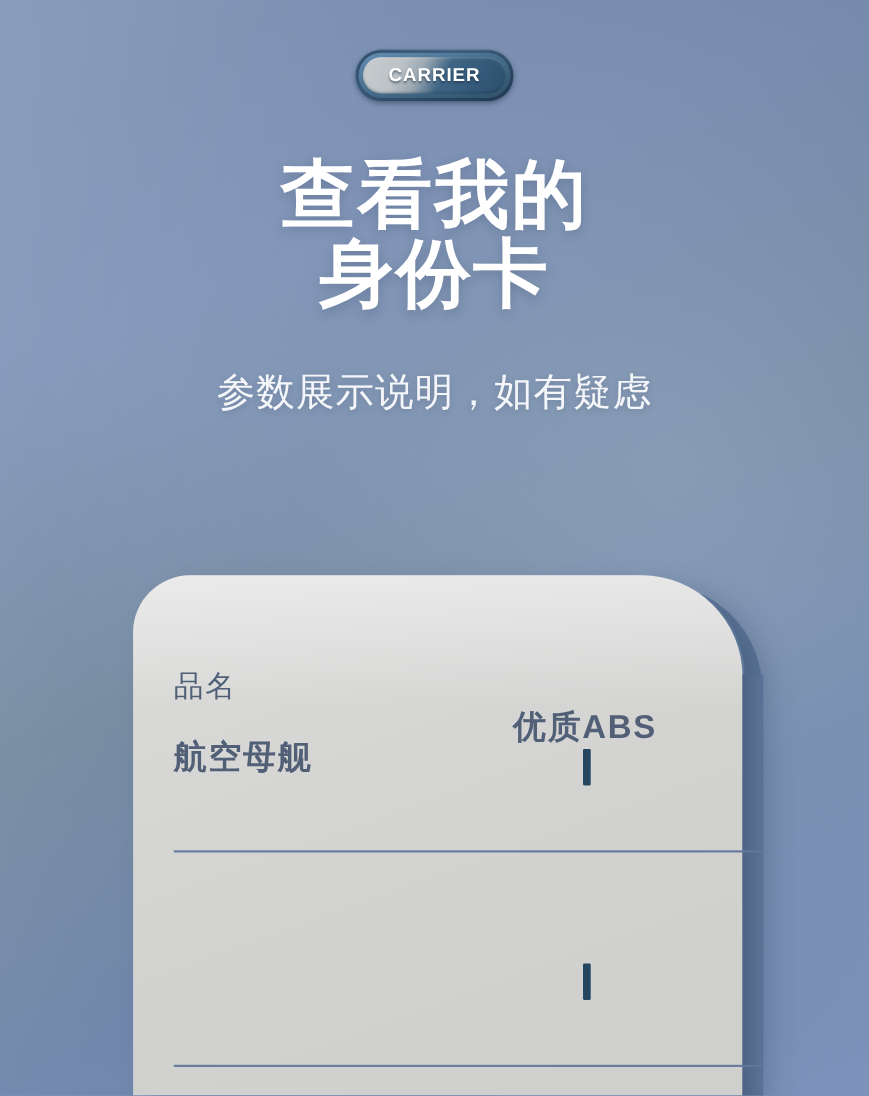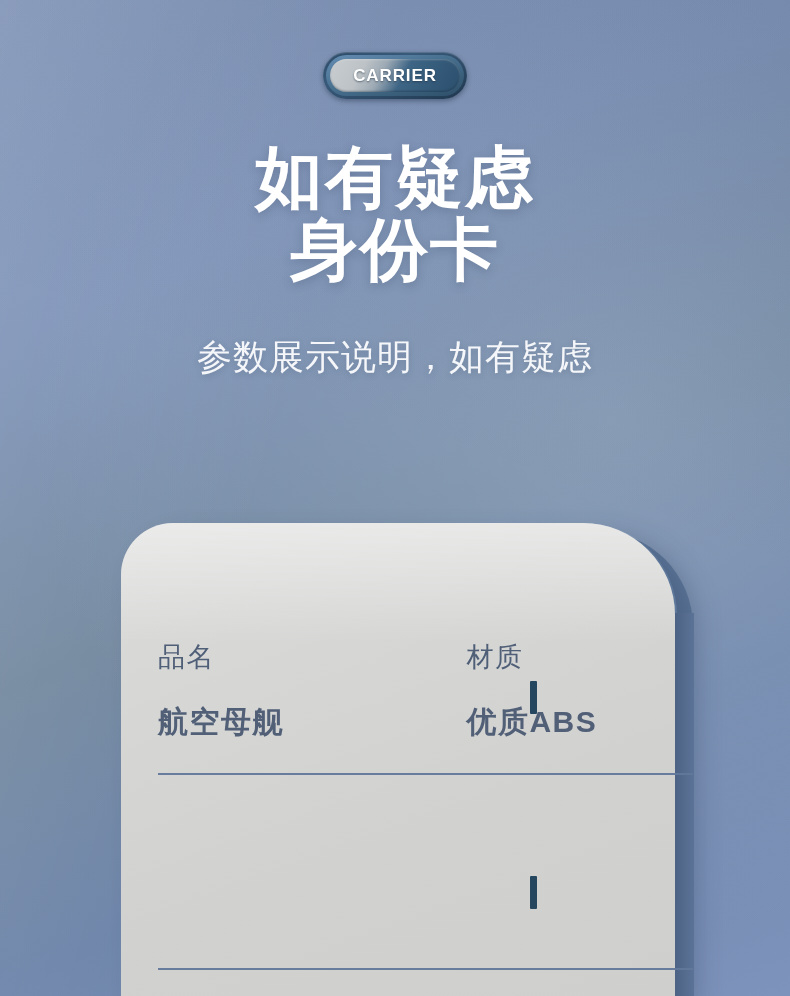--- a/index.html
+++ b/index.html
@@ -29,21 +29,21 @@
     background:
       linear-gradient(105deg, rgba(255,255,255,.10) 0%, rgba(255,255,255,0) 38%),
       linear-gradient(200deg, rgba(40,58,86,.12) 0%, rgba(40,58,86,0) 45%);
     pointer-events:none;
   }
 
   
   .badge-wrap{
     position:absolute;
     left:0; right:0;
-    top:52px;
+    top:45px;
     display:flex;
     justify-content:center;
   }
   .badge-outer{
     position:relative;
     width:144px; height:47px;
     border-radius:24px;
     background:linear-gradient(160deg,#2d4b68 0%,#38597a 34%,#20384f 100%);
     box-shadow:
       0 2px 5px rgba(26,40,60,.45),
@@ -147,21 +147,21 @@
     background:linear-gradient(180deg, rgba(255,255,255,.42) 0%, rgba(255,255,255,0) 100%);
     pointer-events:none;
   }
 
   
   .spec-row{
     position:absolute;
     left:0; right:0;
     display:flex;
   }
-  .spec-row.r1{ top:121px;gap:10px; }
+  .spec-row.r1{ top:88px;gap:10px; }
   .spec-row.r2{ top:300px; }
 
   .spec-col{
     position:relative;
   }
   .spec-col.left{  width:314px; padding-left:37px; }
   .spec-col.right{ width:258px; padding-left:37px; }
 
   .spec-label{
     color:#505f78;
@@ -226,21 +226,21 @@
 
 <div class="badge-wrap">
   <div class="badge-outer">
     <div class="badge-ring"></div>
     <div class="badge-inner"></div>
     <span class="badge-text">CARRIER</span>
   </div>
 </div>
 
 <h1 class="headline">
-  <span class="ln">如有疑虑</span>
+  <span class="ln">查看我的</span>
   <span class="ln">身份卡</span>
 </h1>
 
 <div class="subtitle">
   <span class="ln">参数展示说明，如有疑虑</span>
 </div>
 
 <div class="card-stage">
 
   <div class="slab-cap"></div>
@@ -249,21 +249,20 @@
 
   <div class="card">
     <div class="card-topsheen"></div>
 
     <div class="spec-row r1">
       <div class="spec-col left">
         <div class="spec-label">品名</div>
         <div class="spec-value">航空母舰</div>
       </div>
       <div class="spec-col right">
-        <div class="spec-label">材质</div>
         <div class="spec-value">优质ABS</div>
       </div>
     </div>
 
   </div>
 
   <div class="slab-edge"></div>
 
   <div class="col-tick t1"></div>
   <div class="col-tick t2"></div>

